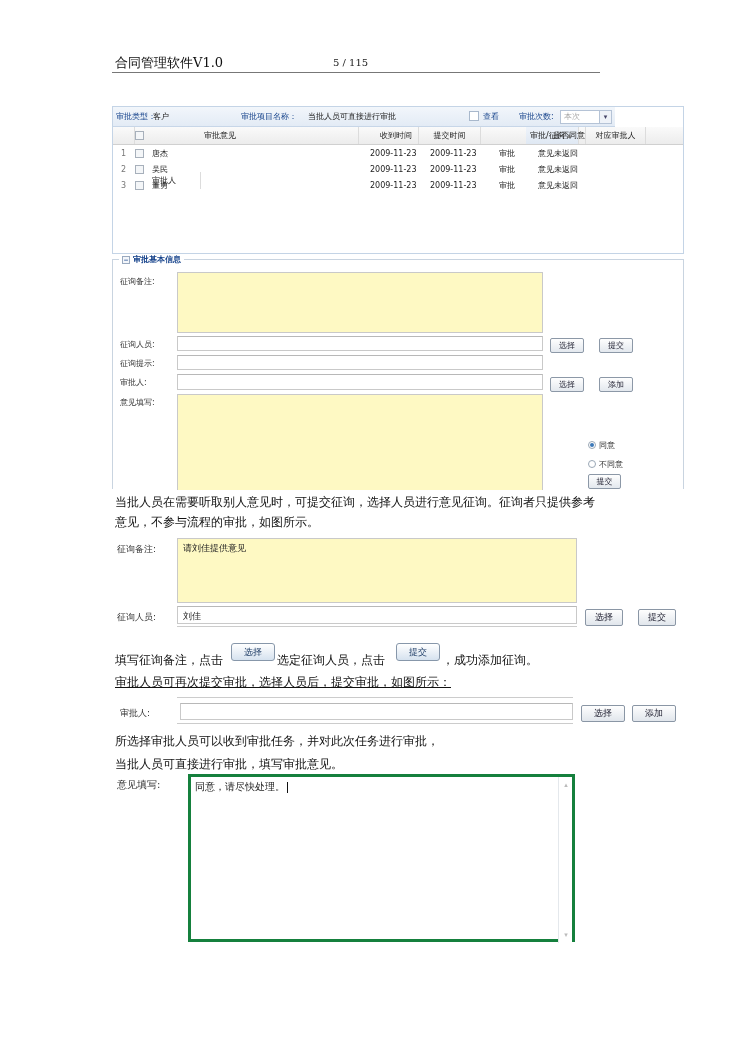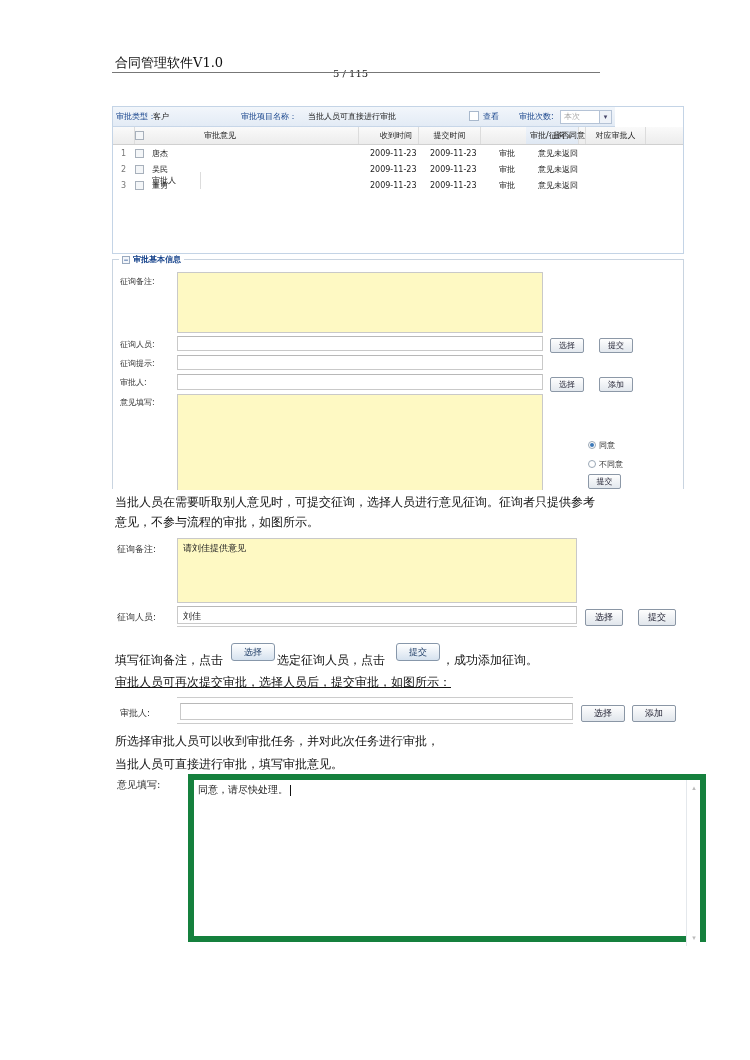--- a/index.html
+++ b/index.html
@@ -3,21 +3,21 @@
 <meta charset="utf-8">
 <style>
   * { box-sizing: border-box; margin: 0; padding: 0; }
   html, body { width: 750px; height: 1060px; background: #ffffff; overflow: hidden; }
   body { position: relative; font-family: "DejaVu Sans", sans-serif; color: #111; }
 
   .abs { position: absolute; }
 
   
   .doc-title { left: 115px; top: 54px; font-family: "DejaVu Serif", serif; font-size: 13px; color: #111; }
-  .doc-page { left: 333px; top: 57px; font-family: "DejaVu Serif", serif; font-size: 10px; color: #222; margin-top: 11px; }
+  .doc-page { left: 333px; top: 57px; font-family: "DejaVu Serif", serif; font-size: 10px; color: #222; }
   .doc-rule { left: 112px; top: 72px; width: 488px; height: 1px; background: #777; }
 
   
   .panel { left: 112px; top: 106px; width: 572px; height: 148px; border: 1px solid #c4d4e6; background: #fff; }
   .panel-toolbar { left: 0; top: 0; width: 502px; height: 20px; background: linear-gradient(#f2f6fb, #e3ebf5); border-bottom: 1px solid #c7d6e8; font-size: 8px; color: #15428b; }
   .tb-item { position: absolute; top: 4px; white-space: nowrap; }
   .tb-value { color: #222; }
   .tb-check { position: absolute; top: 4px; width: 10px; height: 10px; border: 1px solid #a8b8cc; background: #fff; }
   .tb-select { position: absolute; top: 3px; width: 52px; height: 14px; border: 1px solid #b5c3d6; background: #fff; font-size: 8px; color: #aaa; padding-left: 3px; line-height: 12px; }
   .tb-select-arrow { position: absolute; right: 0; top: 0; width: 12px; height: 12px; border-left: 1px solid #b5c3d6; background: #eef2f8; font-size: 7px; color: #446; text-align: center; line-height: 12px; }
@@ -47,21 +47,21 @@
 
   
   .lbl2 { position: absolute; font-size: 9px; color: #333; white-space: nowrap; }
   .val2 { position: absolute; font-size: 9px; color: #222; white-space: nowrap; }
   .btn2 { position: absolute; height: 17px; border: 1px solid #8a96a5; border-radius: 2px; background: linear-gradient(#fefefe, #e1e6ec); font-size: 9px; color: #223; text-align: center; line-height: 15px; }
 
   
   .inline-btn { position: absolute; height: 18px; border: 1px solid #8797aa; border-radius: 3px; background: linear-gradient(#ffffff, #d6e2ef); font-size: 9px; color: #1d3c66; text-align: center; line-height: 16px; }
 
   
-  .ta4 { position: absolute; left: 188px; top: 774px; width: 518px; height: 168px; border: 6px solid #15803d; background: #fff; }
+  .ta4 { position: absolute; left: 188px; top: 774px; width: 387px; height: 168px; border: 3px solid #15803d; background: #fff; }
   .ta4-text { position: absolute; left: 4px; top: 3px; font-size: 10px; color: #222; white-space: nowrap; }
   .caret { display: inline-block; width: 1px; height: 11px; background: #111; vertical-align: middle; margin-left: 2px; }
   .sb { position: absolute; right: 0; top: 0; width: 14px; height: 166px; background: #fff; border-left: 1px solid #e4e8ec; }
   .sb-up, .sb-down { position: absolute; left: 1px; width: 12px; height: 12px; font-size: 7px; color: #bbb; text-align: center; line-height: 12px; }
   .sb-up { top: 2px; }
   .sb-down { bottom: 2px; }
 </style>
 </head>
 <body>
 

